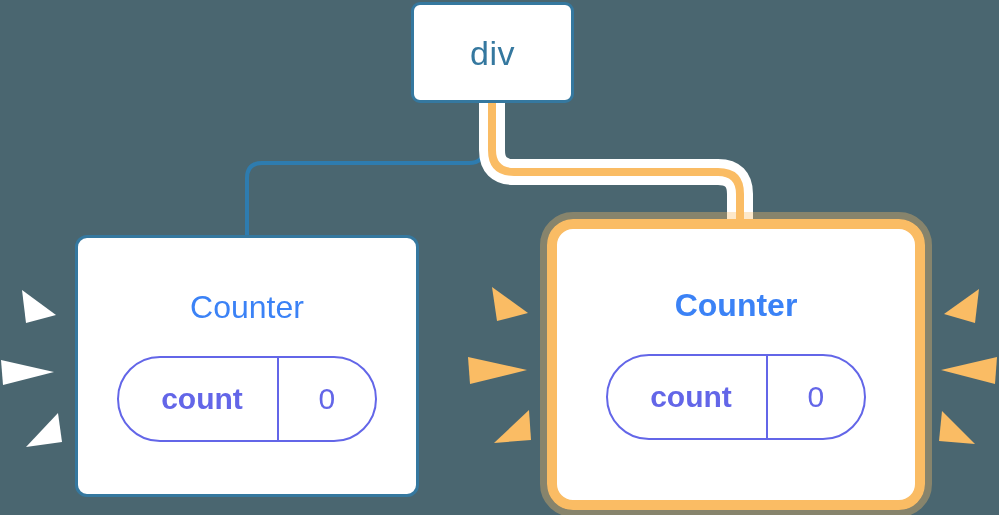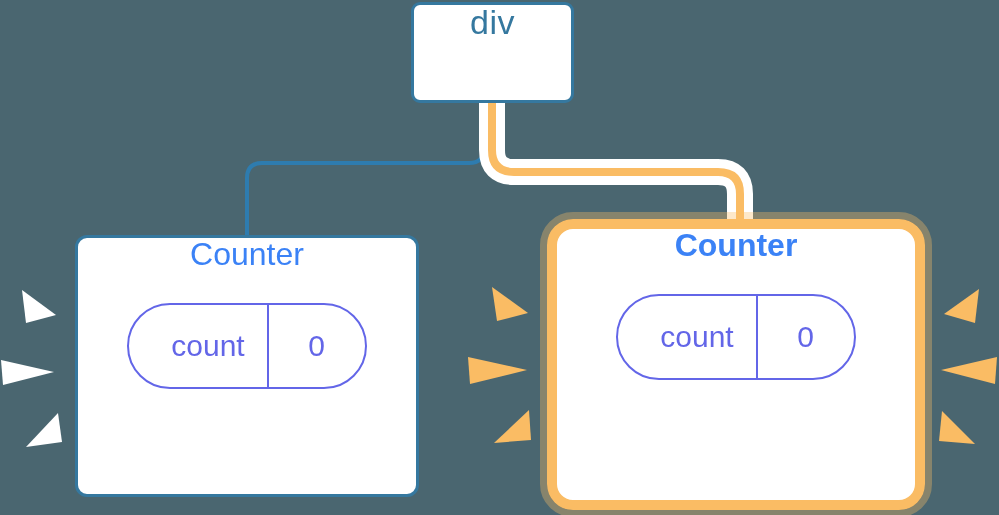--- a/index.html
+++ b/index.html
@@ -24,20 +24,21 @@
     width: 999px;
     height: 515px;
   }
   .node {
     position: absolute;
     background: #ffffff;
     box-sizing: border-box;
     display: flex;
     flex-direction: column;
     align-items: center;
+    justify-content: center;
   }
   
   #div-node {
     left: 411px;
     top: 2px;
     width: 163px;
     height: 101px;
     border: 3px solid #35789f;
     border-radius: 9px;
     z-index: 4;
@@ -88,21 +89,21 @@
     overflow: hidden;
   }
   .pill-key, .pill-val {
     display: flex;
     align-items: center;
     justify-content: center;
     font-size: 30px;
     color: #6366e8;
     line-height: 1;
   }
-  .pill-key { padding: 0 22px 0 42px; }
+  .pill-key { padding: 0 34px 0 42px; font-weight: bold; }
   .pill-val {
     border-left: 2px solid #6366e8;
     padding: 0 34px;
     min-width: 28px;
   }
 </style>
 </head>
 <body>
 
 <div id="stage">

